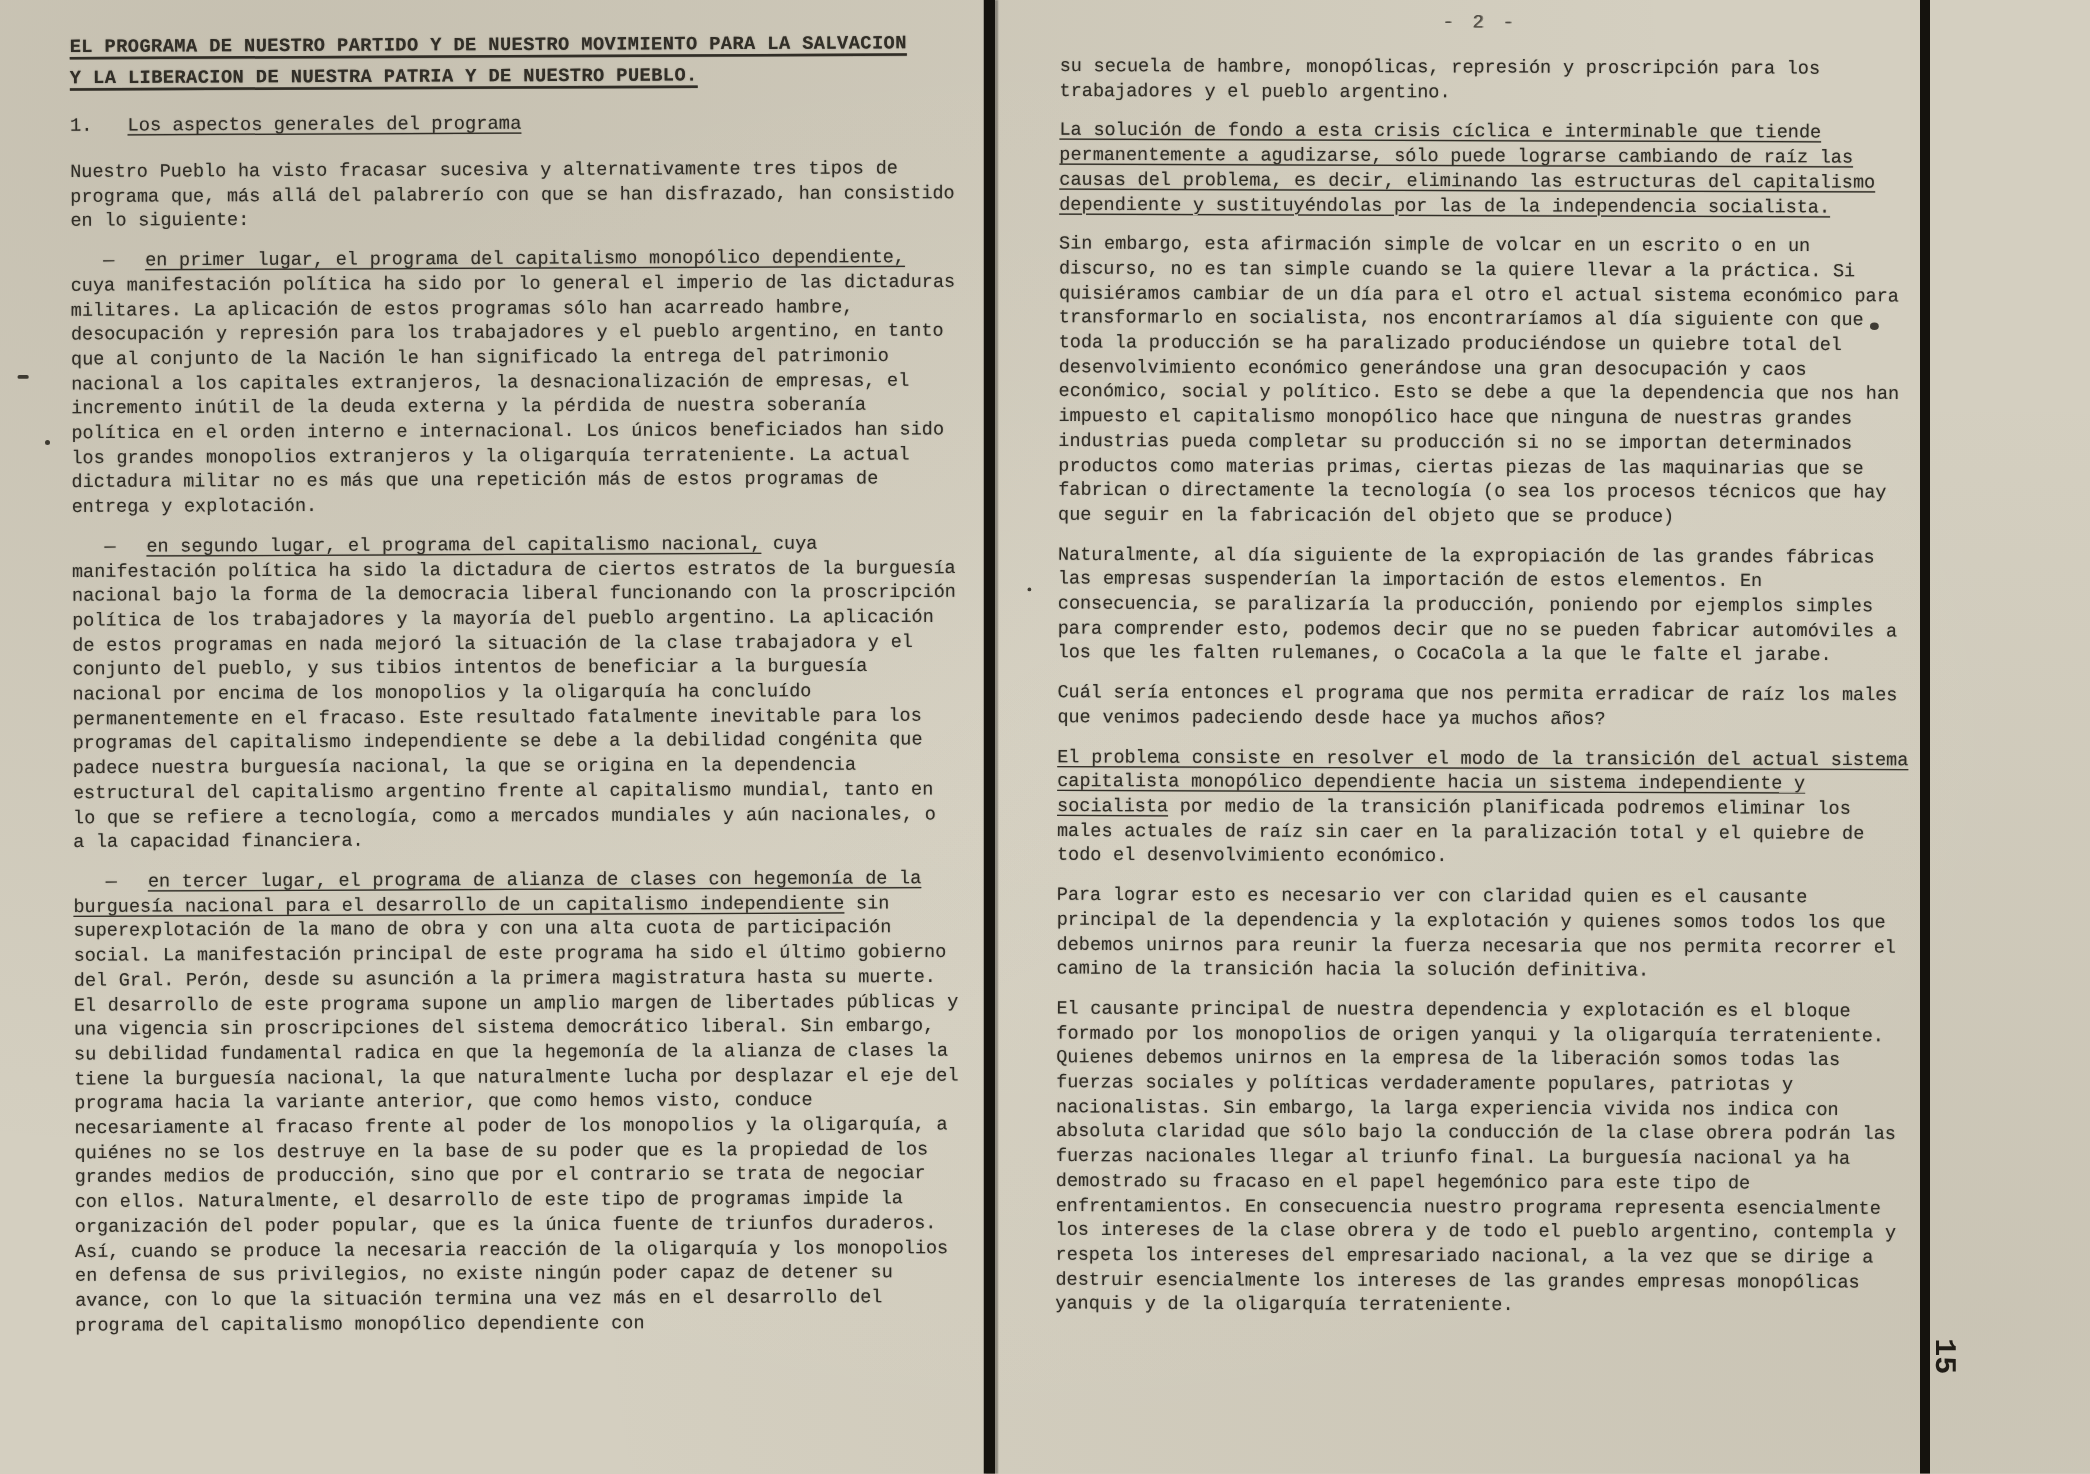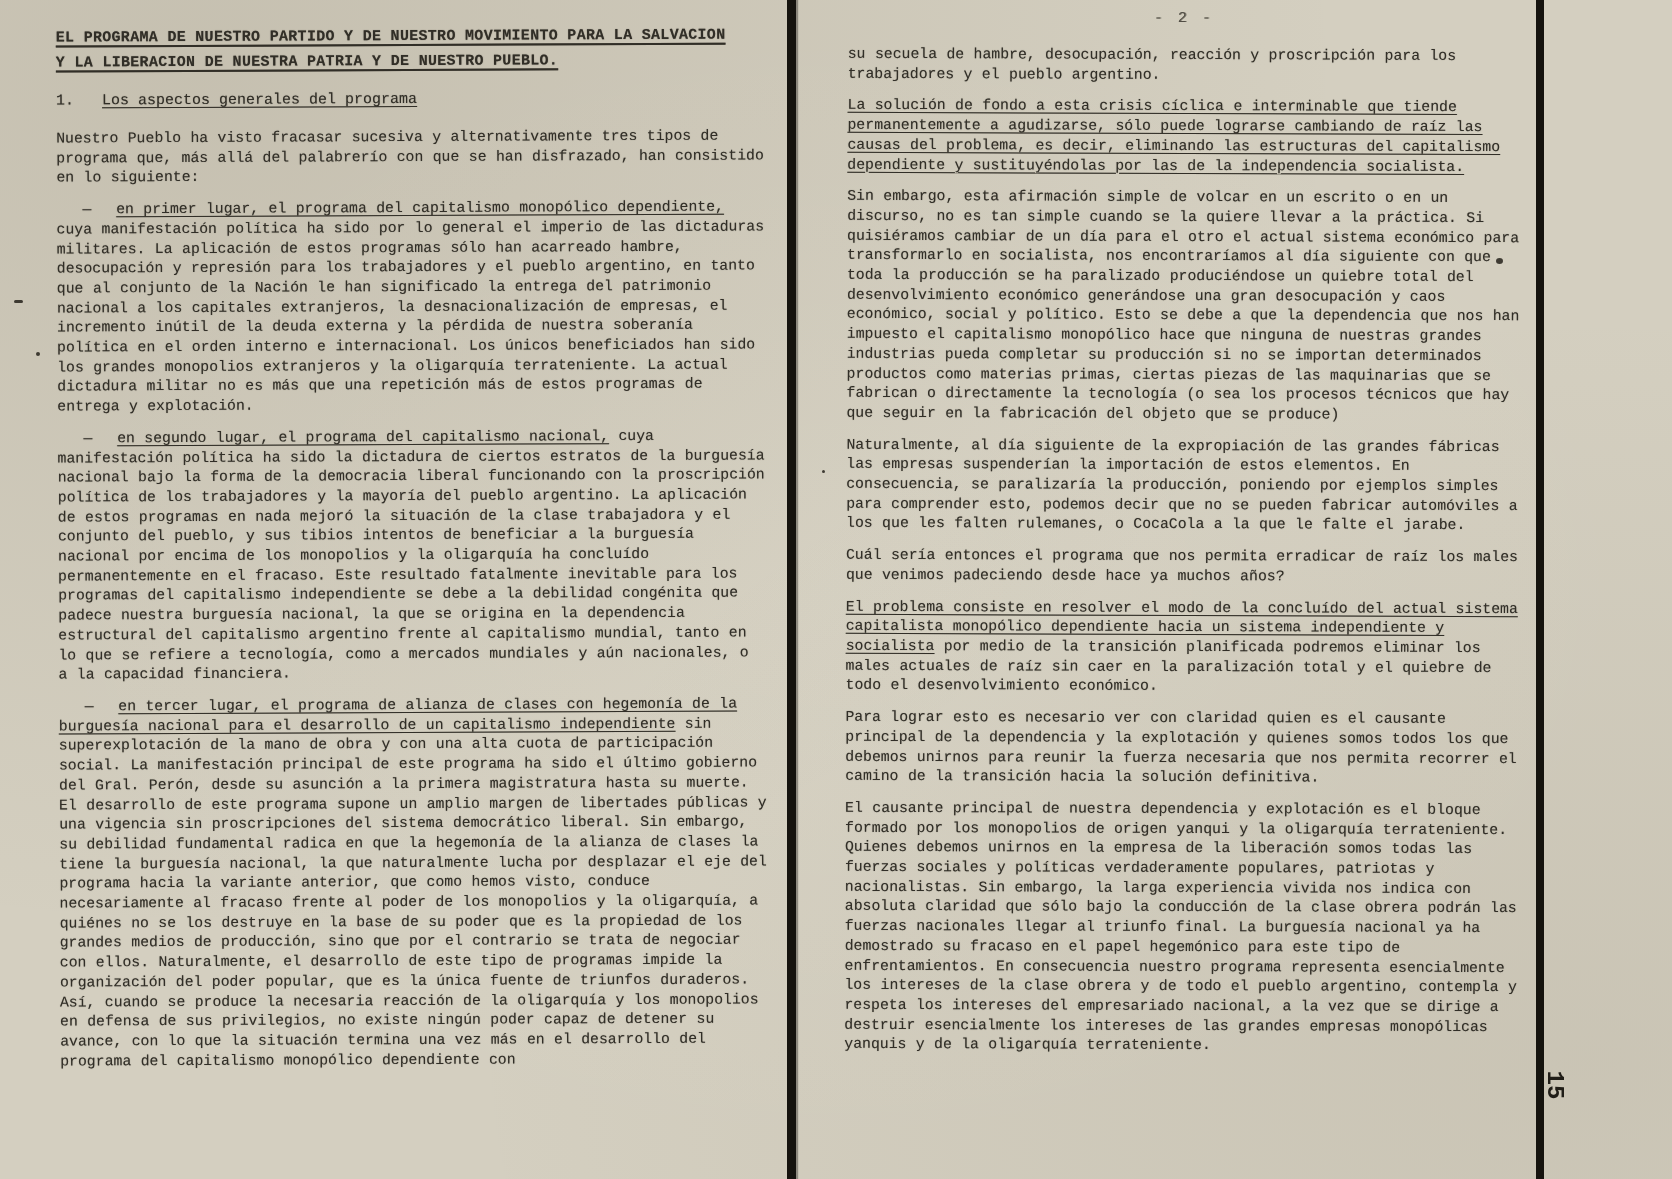--- a/index.html
+++ b/index.html
@@ -138,26 +138,26 @@
         <div class="para dash-para"><span class="dash-mark">—&nbsp;&nbsp;</span><span class="u">en segundo lugar, el programa del capitalismo nacional,</span><span> cuya manifestación política ha sido la dictadura de ciertos estratos de la burguesía nacional bajo la forma de la democracia liberal funcionando con la proscripción política de los trabajadores y la mayoría del pueblo argentino.  La aplicación de estos programas en nada mejoró la situación de la clase trabajadora y el conjunto del pueblo, y sus tibios intentos de beneficiar a la burguesía nacional por encima de los monopolios y la oligarquía ha concluído permanentemente en el fracaso.  Este resultado fatalmente inevitable para los programas del capitalismo independiente se debe a la debilidad congénita que padece nuestra burguesía nacional, la que se origina en la dependencia estructural del capitalismo argentino frente al capitalismo mundial, tanto en lo que se refiere a tecnología, como a mercados mundiales y aún nacionales, o a la capacidad financiera.</span></div>
         <div class="para dash-para"><span class="dash-mark">—&nbsp;&nbsp;</span><span class="u">en tercer lugar, el programa de alianza de clases con hegemonía de la burguesía nacional para el desarrollo de un capitalismo independiente</span><span> sin superexplotación de la mano de obra y con una alta cuota de participación social.  La manifestación principal de este programa ha sido el último gobierno del Gral. Perón, desde su asunción a la primera magistratura hasta su muerte.  El desarrollo de este programa supone un amplio margen de libertades públicas y una vigencia sin proscripciones del sistema democrático liberal.  Sin embargo, su debilidad fundamental radica en que la hegemonía de la alianza de clases la tiene la burguesía nacional, la que naturalmente lucha por desplazar el eje del programa hacia la variante anterior, que como hemos visto, conduce necesariamente al fracaso frente al poder de los monopolios y la oligarquía, a quiénes no se los destruye en la base de su poder que es la propiedad de los grandes medios de producción, sino que por el contrario se trata de negociar con ellos.  Naturalmente, el desarrollo de este tipo de programas impide la organización del poder popular, que es la única fuente de triunfos duraderos.  Así, cuando se produce la necesaria reacción de la oligarquía y los monopolios en defensa de sus privilegios, no existe ningún poder capaz de detener su avance, con lo que la situación termina una vez más en el desarrollo del programa del capitalismo monopólico dependiente con</span></div>
       </div>
   </div>
 
   <div class="divider-line"></div>
 
   <div class="page page-right">
     <div class="page-marker">- 2 -</div>
     <div class="paragraphs" id="right-paragraphs">
-        <div class="para"><span>su secuela de hambre, desocupación, reacción y proscripción para los trabajadores y el pueblo argentino.</span></div>
+        <div class="para"><span>su secuela de hambre, monopólicas, represión y proscripción para los trabajadores y el pueblo argentino.</span></div>
         <div class="para"><span class="u">La solución de fondo a esta crisis cíclica e interminable que tiende permanentemente a agudizarse, sólo puede lograrse cambiando de raíz las causas del problema, es decir, eliminando las estructuras del capitalismo dependiente y sustituyéndolas por las de la independencia socialista.</span></div>
         <div class="para"><span>Sin embargo, esta afirmación simple de volcar en un escrito o en un discurso, no es tan simple cuando se la quiere llevar a la práctica.  Si quisiéramos cambiar de un día para el otro el actual sistema económico para transformarlo en socialista, nos encontraríamos al día siguiente con que toda la producción se ha paralizado produciéndose un quiebre total del desenvolvimiento económico generándose una gran desocupación y caos económico, social y político.  Esto se debe a que la dependencia que nos han impuesto el capitalismo monopólico hace que ninguna de nuestras grandes industrias pueda completar su producción si no se importan determinados productos como materias primas, ciertas piezas de las maquinarias que se fabrican o directamente la tecnología (o sea los procesos técnicos que hay que seguir en la fabricación del objeto que se produce)</span></div>
         <div class="para"><span>Naturalmente, al día siguiente de la expropiación de las grandes fábricas las empresas suspenderían la importación de estos elementos.  En consecuencia, se paralizaría la producción, poniendo por ejemplos simples para comprender esto, podemos decir que no se pueden fabricar automóviles a los que les falten rulemanes, o CocaCola a la que le falte el jarabe.</span></div>
         <div class="para"><span>Cuál sería entonces el programa que nos permita erradicar de raíz los males que venimos padeciendo desde hace ya muchos años?</span></div>
-        <div class="para"><span class="u">El problema consiste en resolver el modo de la concluído del actual sistema capitalista monopólico dependiente hacia un sistema independiente y socialista</span><span> por medio de la transición planificada podremos eliminar los males actuales de raíz sin caer en la paralización total y el quiebre de todo el desenvolvimiento económico.</span></div>
+        <div class="para"><span class="u">El problema consiste en resolver el modo de la transición del actual sistema capitalista monopólico dependiente hacia un sistema independiente y socialista</span><span> por medio de la transición planificada podremos eliminar los males actuales de raíz sin caer en la paralización total y el quiebre de todo el desenvolvimiento económico.</span></div>
         <div class="para"><span>Para lograr esto es necesario ver con claridad quien es el causante principal de la dependencia y la explotación y quienes somos todos los que debemos unirnos para reunir la fuerza necesaria que nos permita recorrer el camino de la transición hacia la solución definitiva.</span></div>
         <div class="para"><span>El causante principal de nuestra dependencia y explotación es el bloque formado por los monopolios de origen yanqui y la oligarquía terrateniente.  Quienes debemos unirnos en la empresa de la liberación somos todas las fuerzas sociales y políticas verdaderamente populares, patriotas y nacionalistas.  Sin embargo, la larga experiencia vivida nos indica con absoluta claridad que sólo bajo la conducción de la clase obrera podrán las fuerzas nacionales llegar al triunfo final.  La burguesía nacional ya ha demostrado su fracaso en el papel hegemónico para este tipo de enfrentamientos.  En consecuencia nuestro programa representa esencialmente los intereses de la clase obrera y de todo el pueblo argentino, contempla y respeta los intereses del empresariado nacional, a la vez que se dirige a destruir esencialmente los intereses de las grandes empresas monopólicas yanquis y de la oligarquía terrateniente.</span></div>
       </div>
   </div>
 
   <div class="edge-line"></div>
   <div class="page-number">15</div>
 
   <div class="speck speck1"></div>
   <div class="speck speck2"></div>

